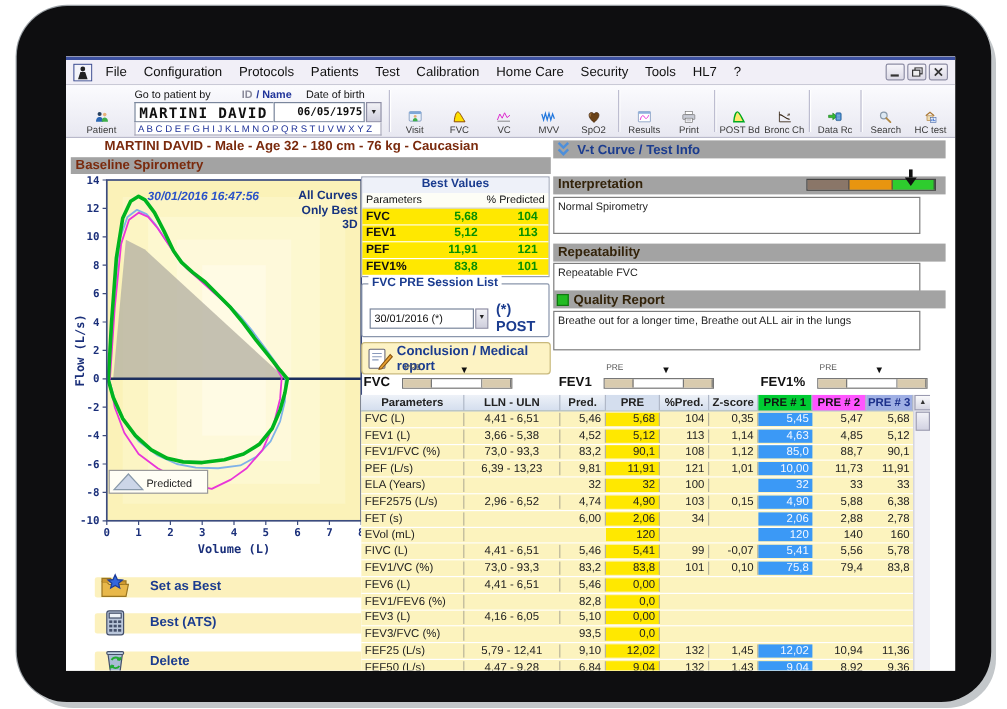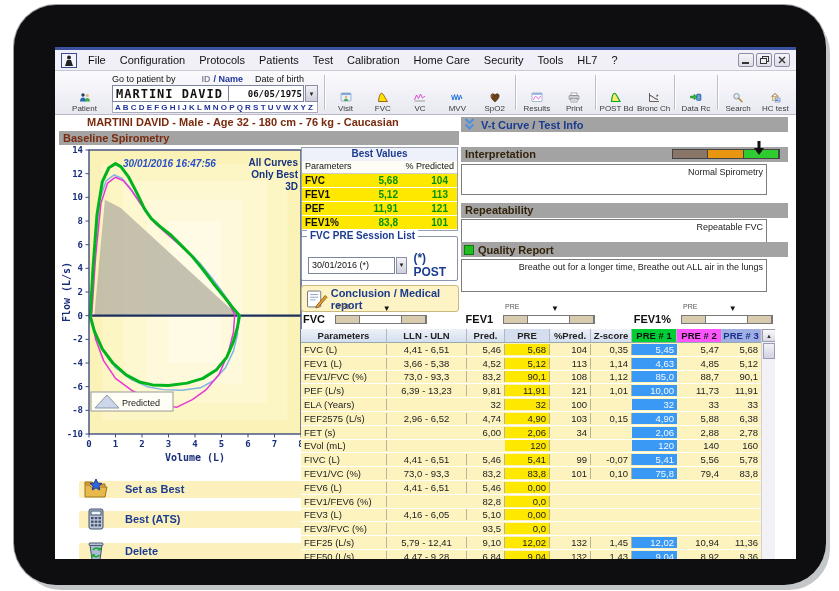--- a/index.html
+++ b/index.html
@@ -35,21 +35,21 @@
   .goto-id { color:#8a8a9a; font-weight:bold; margin-left:26px; }
   .goto-name { color:#20349a; font-weight:bold; margin-left:3px; }
   .goto-dob { margin-left:auto; margin-right:14px; }
   .goto-inputs { display:flex; height:17px; }
   .pt-input { flex:1; border:1px solid #7a869c; border-right:none; background:#fff; font-family:"DejaVu Sans Mono", monospace;
               font-size:12px; font-weight:bold; padding:1px 3px; color:#111; letter-spacing:1px; }
   .dob-input { width:76px; border:1px solid #7a869c; background:#fff; font-family:"DejaVu Sans Mono", monospace;
                font-size:9px; font-weight:bold; display:flex; align-items:center; justify-content:flex-end; padding-right:1px; color:#111; }
   .dd-btn { width:13px; height:100%; background:linear-gradient(#f2f2f6,#cfcfdd); border:1px solid #8d8da4;
             font-size:6px; color:#222; display:flex; align-items:center; justify-content:center; margin-left:1px; }
-  .alphabet { height:11px; background:#fff; border:1px solid #aab; border-top:none; font-size:8px; font-weight:bold;
+  .alphabet { height:11px; background:#fff; border:1px solid #aab; border-top:none; font-size:8px; font-weight:normal;
               color:#20349a; display:flex; align-items:center; padding-left:2px; white-space:nowrap; overflow:hidden; }
 
   
   .content { position:relative; width:741px; height:444px; background:#fff; overflow:hidden; }
   .band { position:absolute; background:#a3a3a3; }
   .band-title { font-size:11px; font-weight:bold; color:#33230a; padding:1px 0 0 4px; }
   .maroon { color:#7a2a0d; }
   .navyt { color:#1b3c8f; }
 
   .pt-summary { position:absolute; left:32px; top:1px; font-size:11px; font-weight:bold; color:#7a2a0d; }
@@ -88,21 +88,21 @@
   .conclusion svg { width:28px; height:24px; margin-left:2px; }
   .conclusion span { font-size:11px; font-weight:bold; color:#1b3c8f; margin-left:2px; }
 
   
   .interp-band { left:406px; top:32px; width:327px; height:15px; }
   .sevgauge { position:absolute; right:8px; top:2px; width:108px; height:10px; display:flex; border:1px solid #444; }
   .sevgauge i { flex:1; display:block; border-right:1px solid #444; }
   .sevgauge i:last-child { border-right:none; }
   .sev-arrow { position:absolute; right:14px; top:-9px; width:12px; height:15px; }
   .rbox { position:absolute; left:406px; width:306px; background:#fff; border:1px solid #7d7d7d;
-          font-size:9px; color:#222; padding:2px 3px;text-align:right; }
+          font-size:9px; color:#222; padding:2px 3px; }
   .repeat-band { left:406px; top:88px; width:327px; height:15px; }
   .quality-band { left:406px; top:127px; width:327px; height:15px; display:flex; align-items:center; }
   .qsq { width:10px; height:10px; background:#22bb22; border:1px solid #117711; margin:0 4px 0 3px; }
 
   
   .gaugerow { position:absolute; left:248px; top:186px; width:470px; height:26px; display:flex; justify-content:space-between; }
   .ggroup { display:flex; align-items:flex-end; }
   .gname { font-size:11px; font-weight:bold; color:#111; margin-right:10px; padding-bottom:2px; }
   .mini { position:relative; width:92px; height:24px; }
   .mg-pre { position:absolute; left:2px; top:0; font-size:7px; color:#555; }

